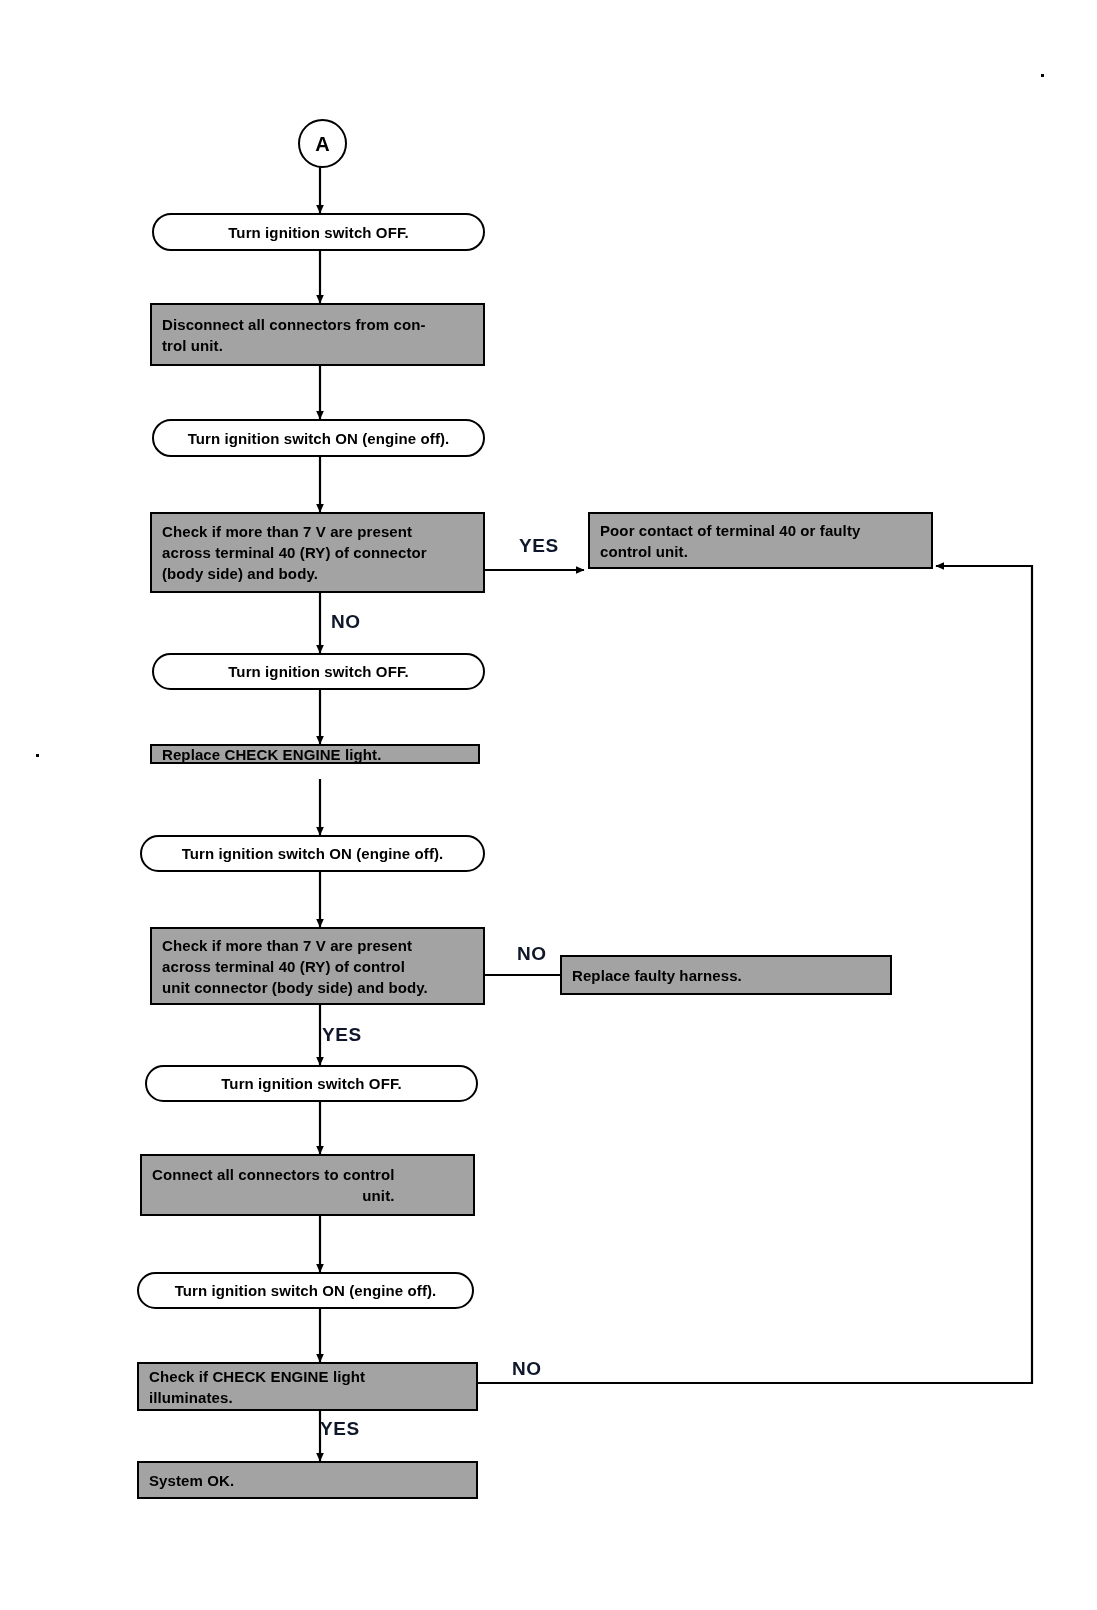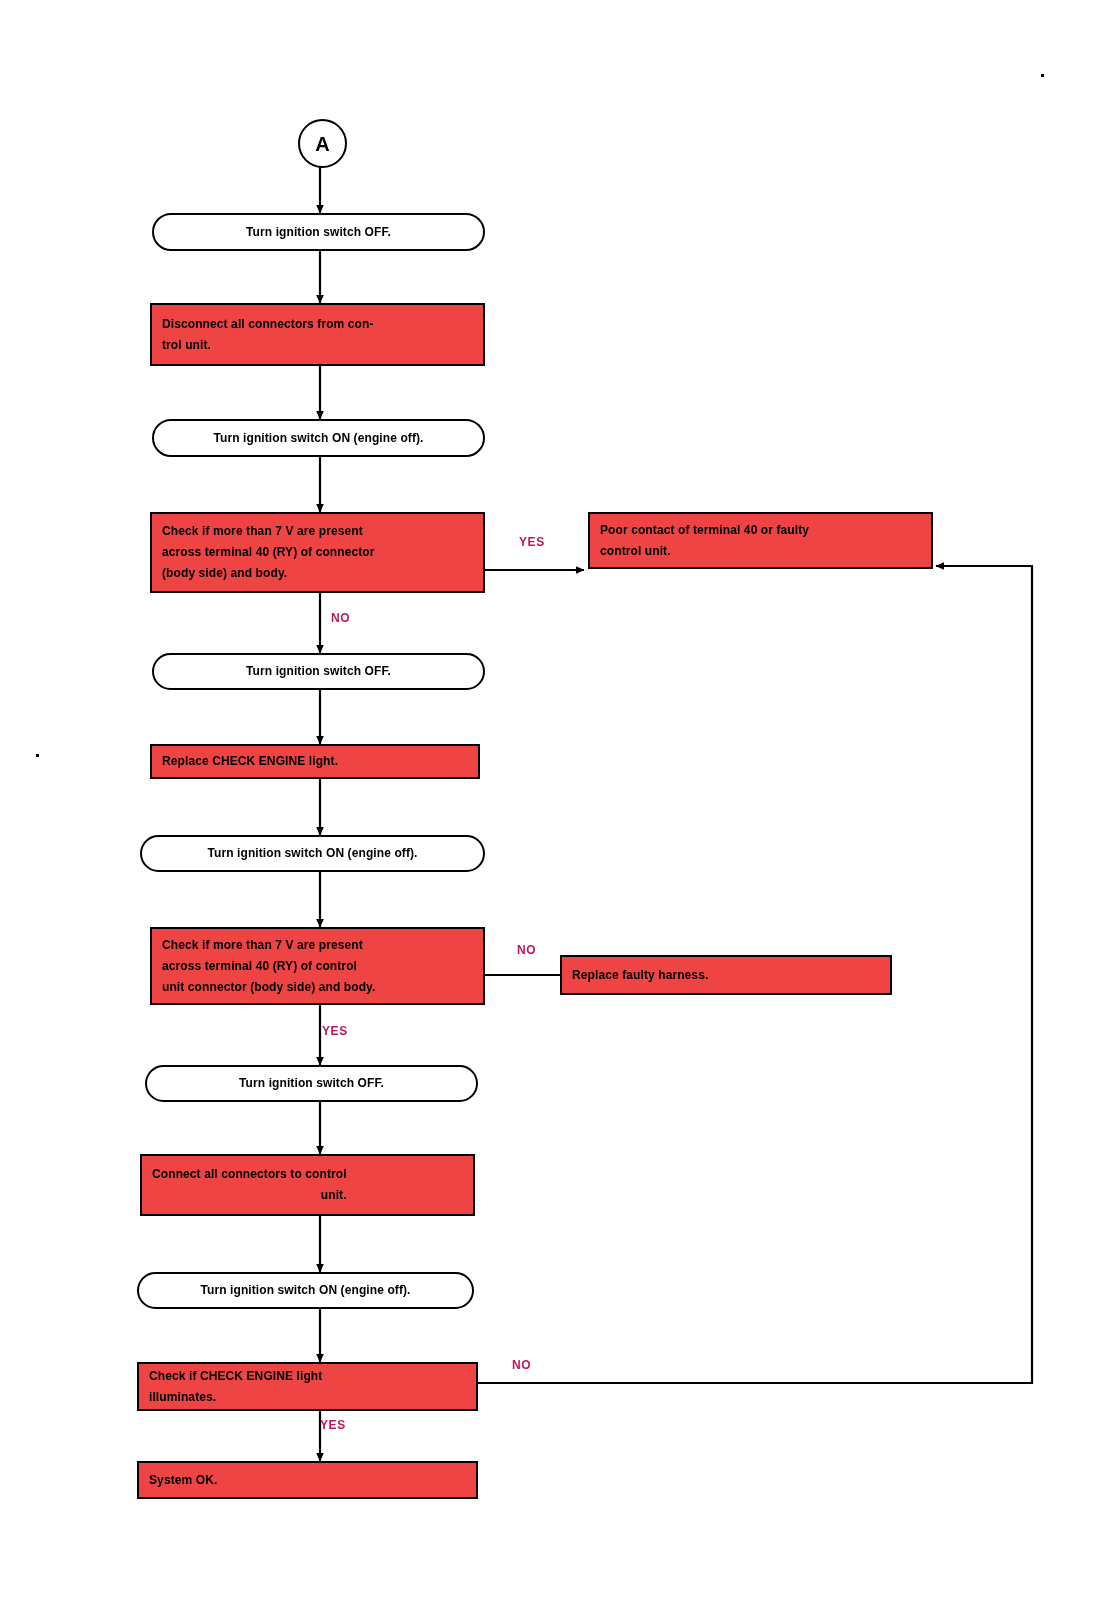--- a/index.html
+++ b/index.html
@@ -29,33 +29,33 @@
   
   .node {
     position: absolute;
     box-sizing: border-box;
     display: flex;
     flex-direction: column;
     justify-content: center;
   }
   .node.rect {
     border: 2px solid #000;
-    background: #ef4444;
+    background: #a3a3a3;
     padding: 4px 0 4px 10px;
     align-items: flex-start;
   }
   .node.stadium {
     border: 2px solid #000;
     background: #fff;
     border-radius: 999px;
     align-items: center;
     padding: 0 18px;
   }
   .node .txt {
-    font-size: 12px;
+    font-size: 15px;
     line-height: 21px;
     letter-spacing: 0.1px;
     font-weight: 600;
     white-space: pre-line;
     color: #000;
   }
   .node.stadium .txt {
     text-align: center;
     white-space: nowrap;
   }
@@ -68,24 +68,24 @@
     align-items: center;
     justify-content: center;
   }
   .connector-circle .txt {
     font-size: 20px;
     font-weight: 700;
     line-height: 1;
   }
   .edge-label {
     position: absolute;
-    font-size: 12px;
+    font-size: 19px;
     font-weight: 700;
     letter-spacing: 0.6px;
-    color: #be185d;
+    color: #0f172a;
     white-space: nowrap;
   }
   .regmark {
     position: absolute;
     width: 3px;
     height: 3px;
     background: #000;
   }
 </style>
 </head>
@@ -163,21 +163,21 @@
 
   <div class="node rect" style="left:588px; top:512px; width:345px; height:57px;">
     <span class="txt">Poor contact of terminal 40 or faulty
 control unit.</span>
   </div>
 
   <div class="node stadium" style="left:152px; top:653px; width:333px; height:37px;">
     <span class="txt">Turn ignition switch OFF.</span>
   </div>
 
-  <div class="node rect" style="left:150px; top:744px; width:330px; height:35px;">
+  <div class="node rect" style="left:150px; top:744px; width:330px; height:20px;">
     <span class="txt">Replace CHECK ENGINE light.</span>
   </div>
 
   <div class="node stadium" style="left:140px; top:835px; width:345px; height:37px;">
     <span class="txt">Turn ignition switch ON (engine off).</span>
   </div>
 
   <div class="node rect" style="left:150px; top:927px; width:335px; height:78px;">
     <span class="txt">Check if more than 7 V are present
 across terminal 40 (RY) of control

